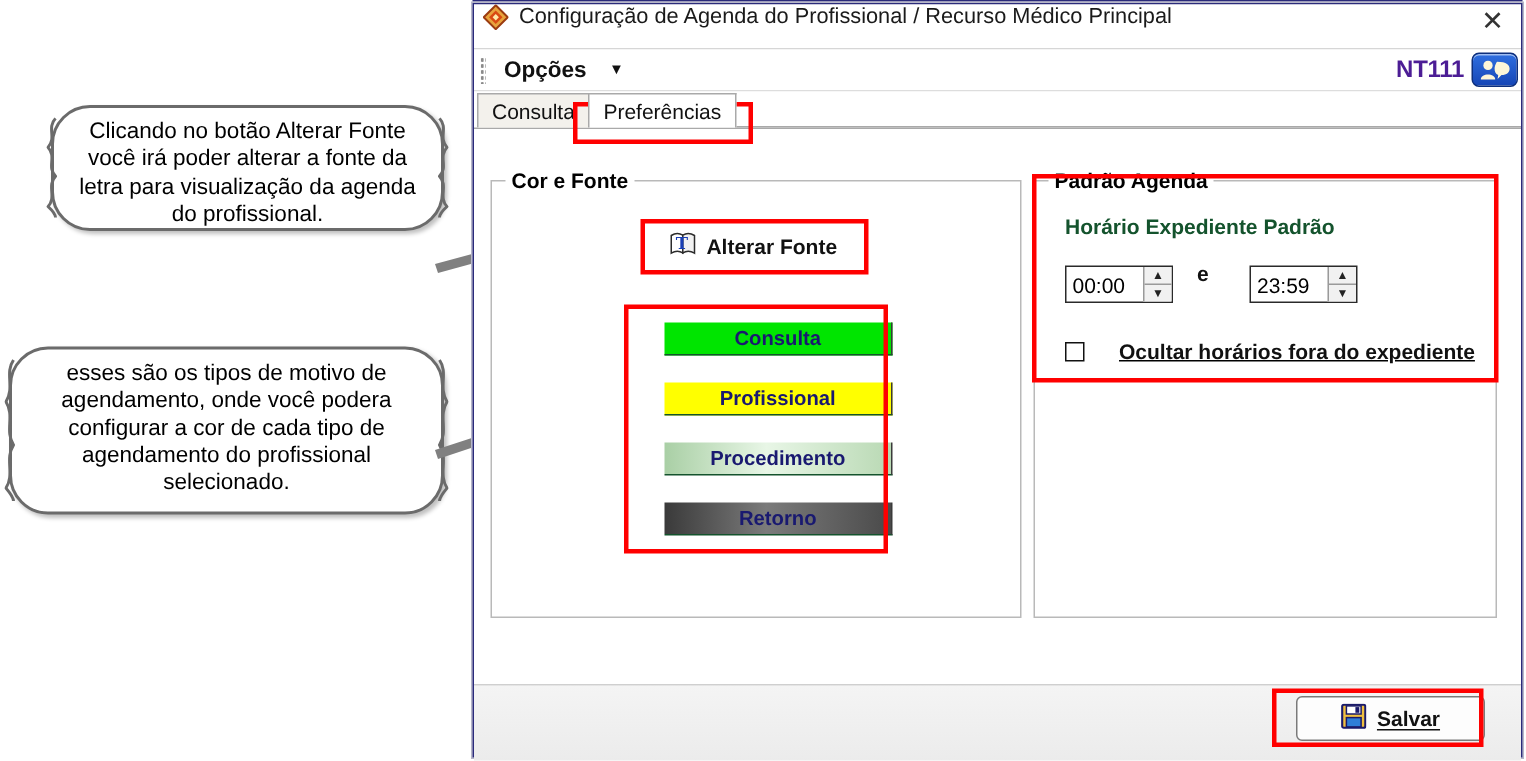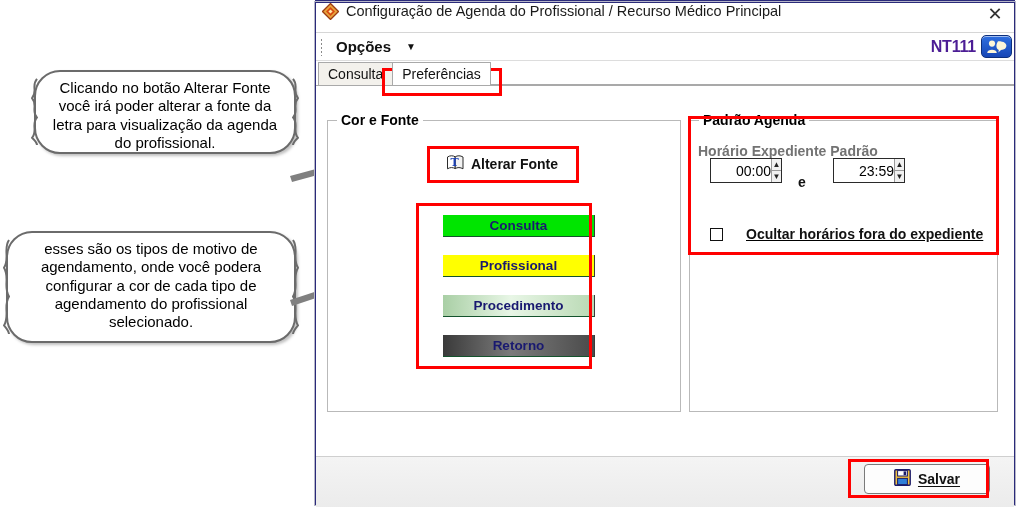--- a/index.html
+++ b/index.html
@@ -149,26 +149,26 @@
     box-sizing:border-box;
     font-family:"Liberation Sans",sans-serif;
   }
   #cb-0{top:94px;background:#00e500;}
   #cb-1{top:134px;background:#ffff00;}
   #cb-2{top:174px;background:linear-gradient(to right,#a9cfa5,#e8f6e6 45%,#b9d9b4);}
   #cb-3{top:214px;background:linear-gradient(to right,#3a3a3a,#7b7b7b 45%,#4a4a4a);}
 
   
   #lbl-horario{
-    position:absolute;left:8px;top:22px;font-size:14px;font-weight:bold;
-    color:#737373;font-family:"Liberation Sans",sans-serif;white-space:nowrap;
+    position:absolute;left:20px;top:22px;font-size:14px;font-weight:bold;
+    color:#14532d;font-family:"Liberation Sans",sans-serif;white-space:nowrap;
   }
   .spin{
-    position:absolute;top:37px;height:25px;width:72px;
-    border:1px solid #2a2a2a;background:#fff;display:flex;box-sizing:border-box;padding-left:21px;
+    position:absolute;top:56px;height:25px;width:72px;
+    border:1px solid #2a2a2a;background:#fff;display:flex;box-sizing:border-box;
   }
   .spin .val{
     flex:1;display:flex;align-items:center;padding-left:4px;
     font-size:14px;color:#000;font-family:"Liberation Sans",sans-serif;
   }
   .spin .arrows{
     width:18px;border-left:1px solid #9a9a9a;display:flex;flex-direction:column;
     background:#f1f1f1;
   }
   .spin .arrows div{

